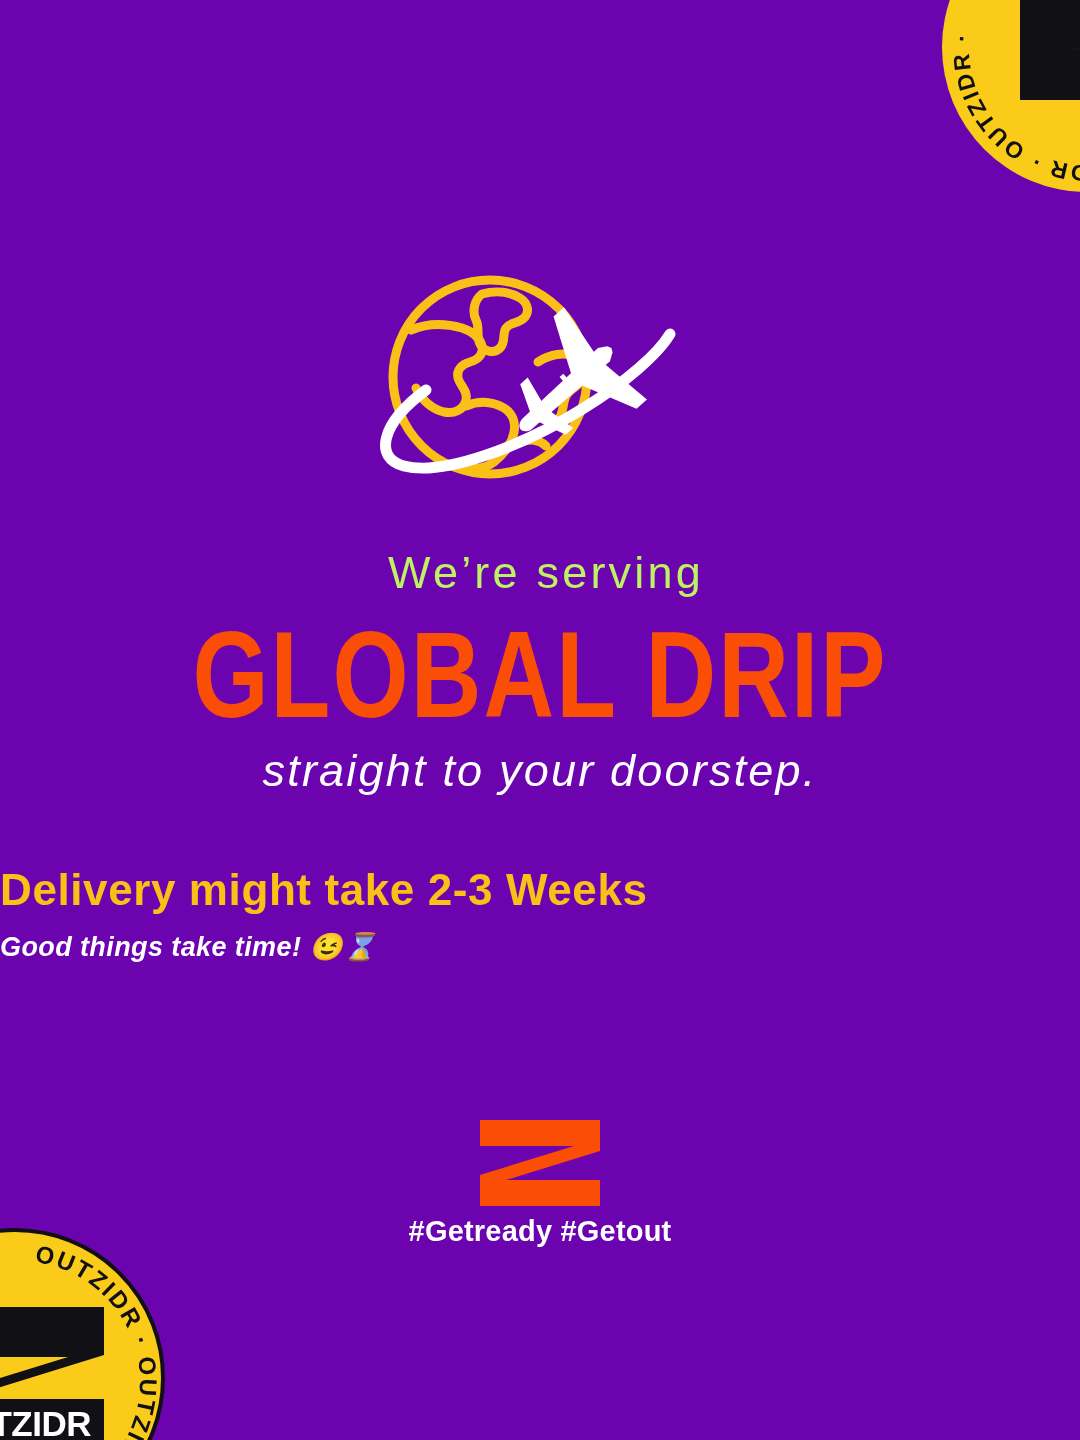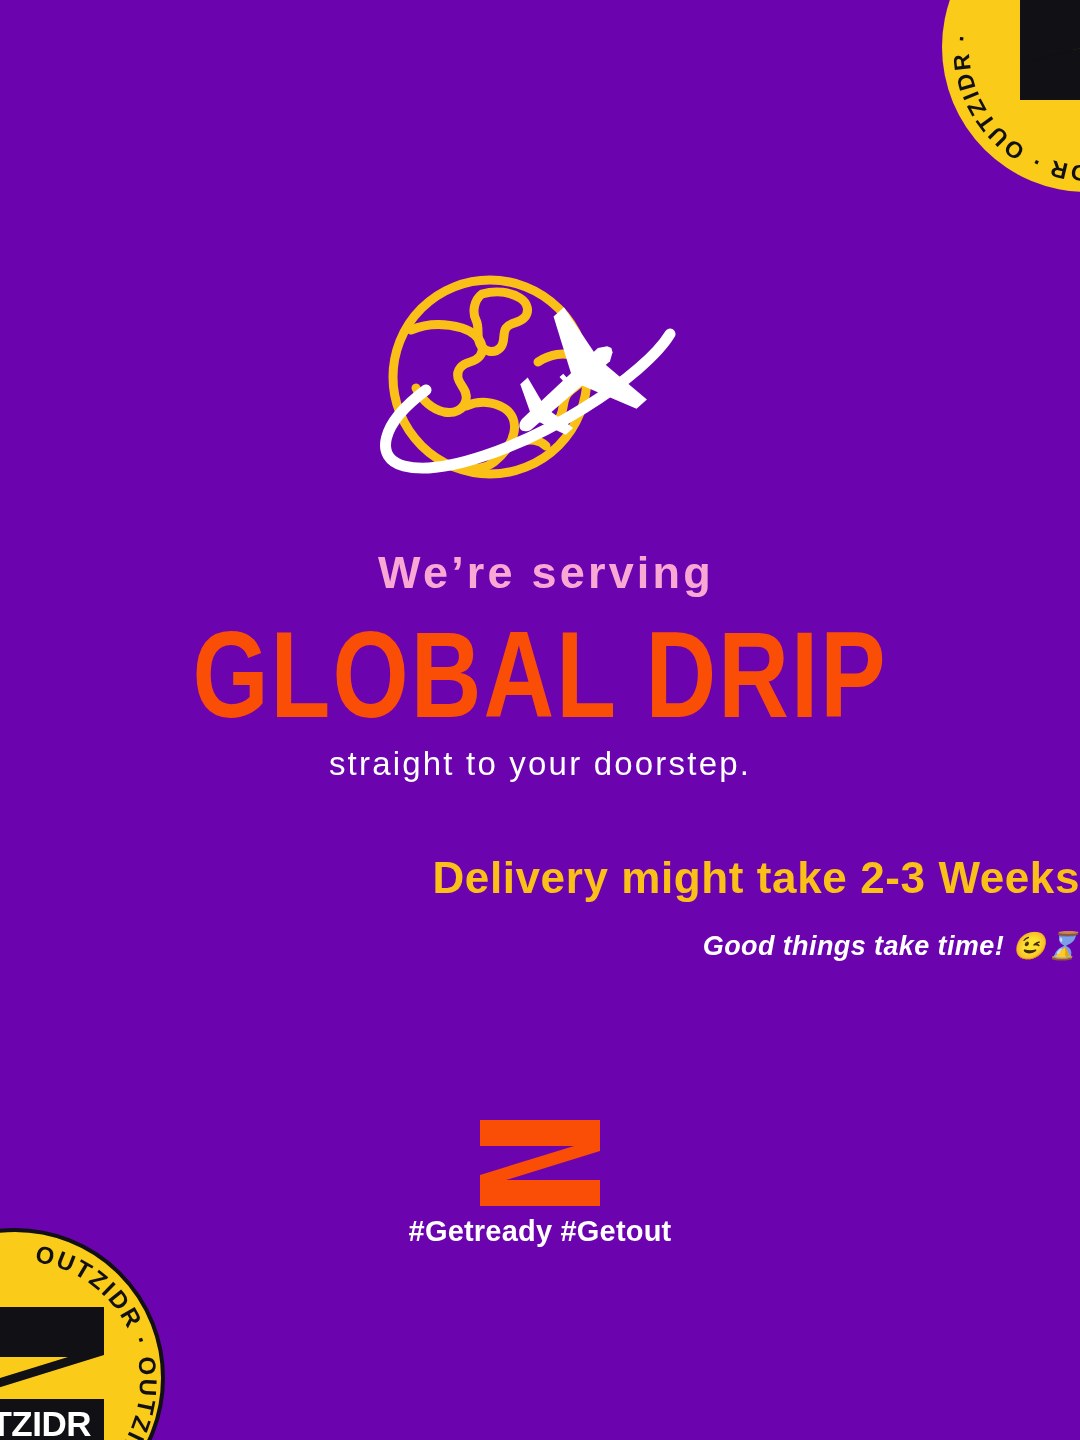--- a/index.html
+++ b/index.html
@@ -66,67 +66,68 @@
     position: relative;
   }
   .globe-wrap svg { display: block; }
 
   .headline-block {
     margin-top: 52px;
     text-align: center;
     width: 100%;
   }
   .kicker {
-    color: #f9a8d4;
+    color: #bef264;
     font-size: 45px;
     line-height: 1.06;
     letter-spacing: 3.2px;
-    font-weight: 700;
+    font-weight: 400;
     padding-left: 12px;
   }
   .bigline {
     color: #FA4D06;
     font-size: 96px;
     line-height: 1.0;
     font-weight: 700;
     letter-spacing: 2px;
     transform: scaleX(1.02) scaleY(1.28);
     transform-origin: center top;
     margin-top: 16px;
     margin-bottom: 28px;
     font-stretch: condensed;
   }
   .subline {
     color: #FFFFFF;
-    font-size: 33px;
+    font-size: 45px;
     line-height: 1.06;
     letter-spacing: 2.2px;
     font-weight: 400;
     margin-top: 38px;
+    font-style: italic;
   }
 
   .delivery-block {
     margin-top: 72px;
-    text-align: right;
+    text-align: left;
     width: 100%;
   }
   .delivery-main {
     color: #FBC018;
     font-size: 44px;
     font-weight: 700;
     letter-spacing: 0.6px;
     line-height: 1.1;
   }
   .delivery-sub {
     color: #FFFFFF;
     font-size: 27px;
     font-weight: 700;
     font-style: italic;
     letter-spacing: 0.4px;
-    margin-top: 30px;
+    margin-top: 18px;
     line-height: 1.1;
   }
 
   .footer-block {
     position: absolute;
     left: 0;
     right: 0;
     top: 1118px;
     display: flex;
     flex-direction: column;

